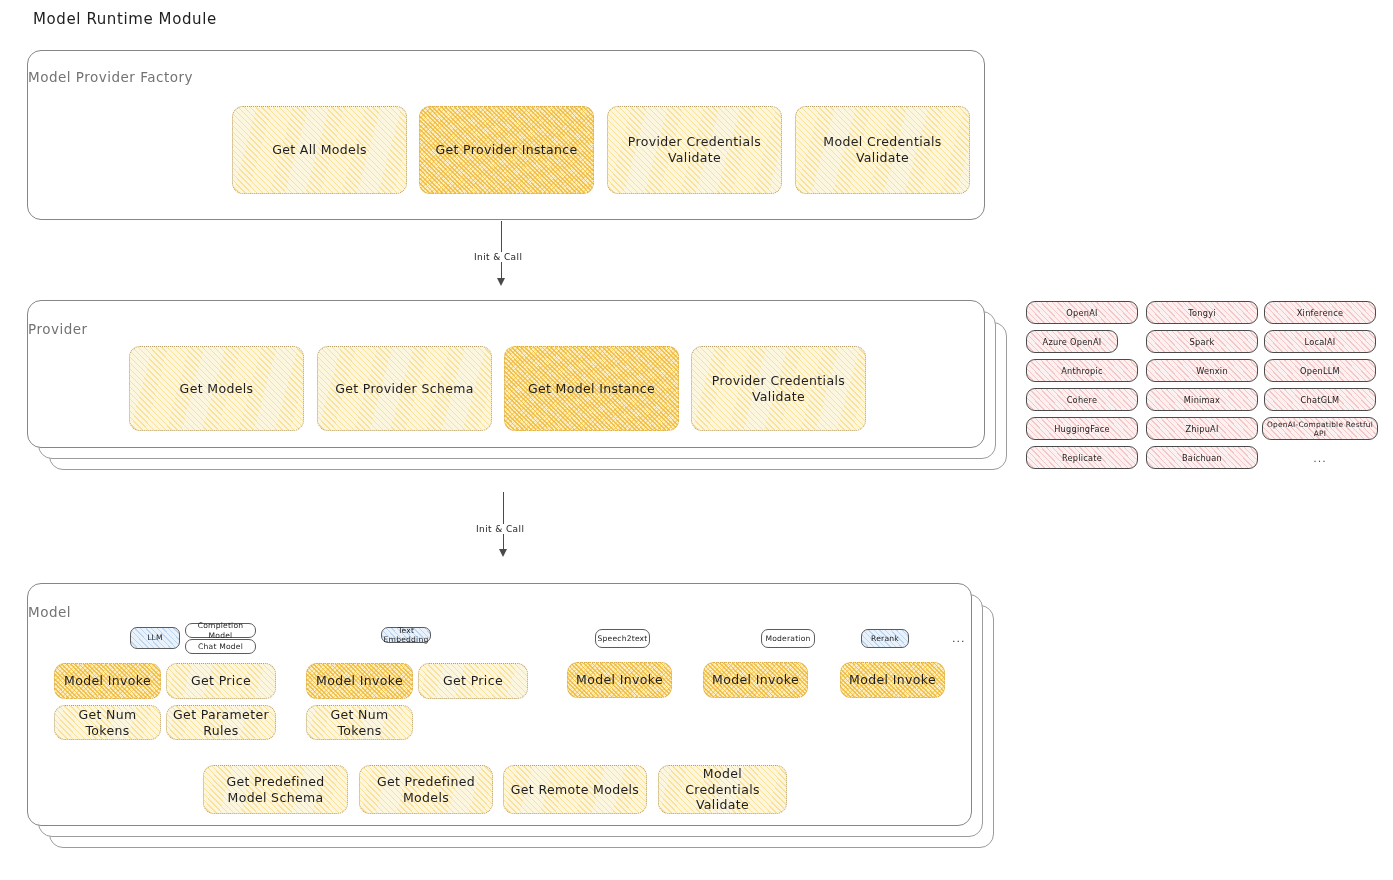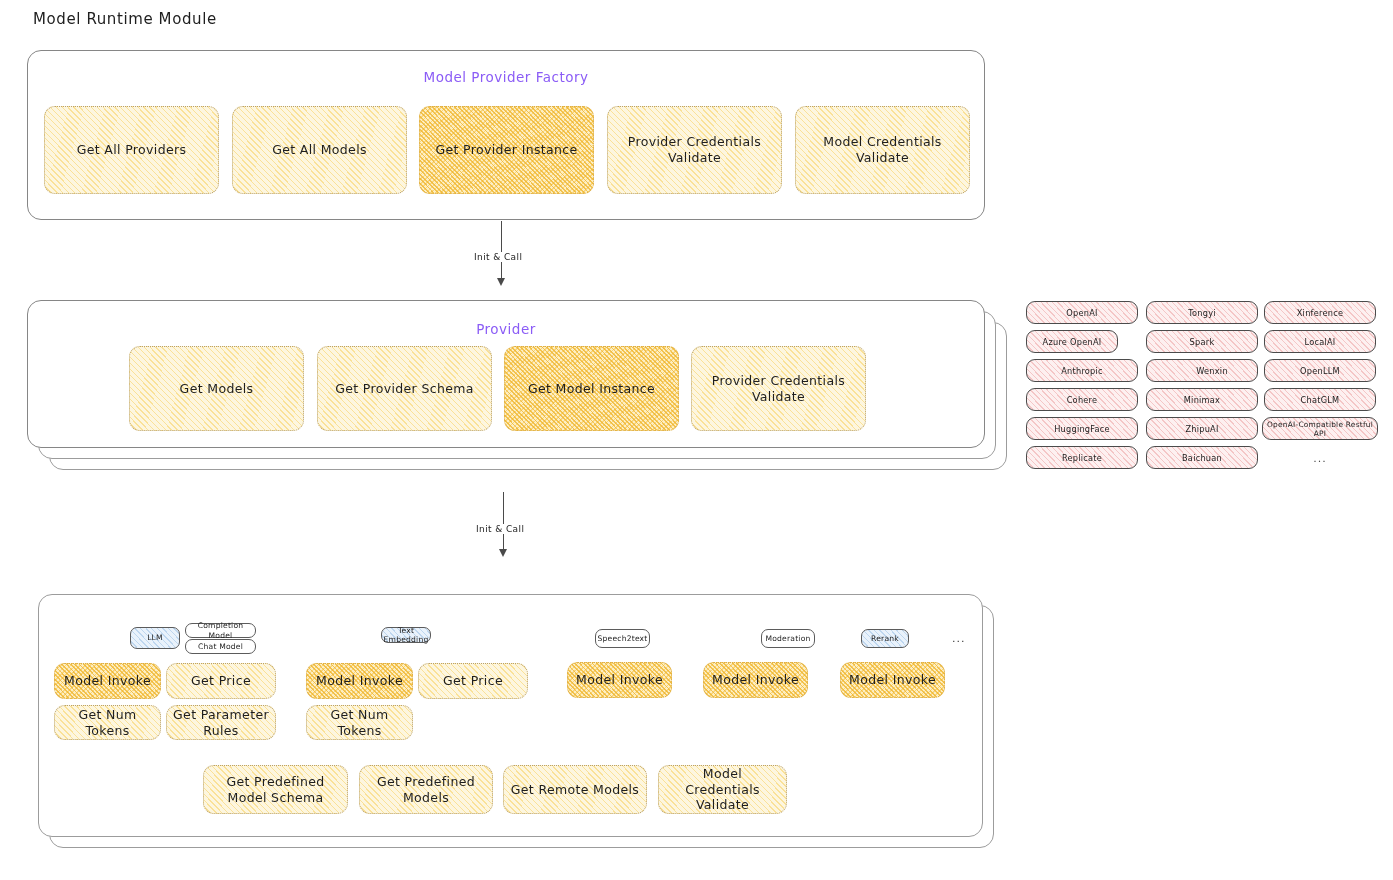--- a/index.html
+++ b/index.html
@@ -39,23 +39,22 @@
   }
   .panel-stack-layer {
     position: absolute;
     background: #ffffff;
     border: 1.1px solid #9c9c9c;
     border-radius: 14px;
   }
   .panel-title {
     position: absolute;
     left: 0; right: 0;
-    text-align: center;
     font-size: 13.5px;
-    color: #8b5cf6;
+    color: #737373;
     letter-spacing: .5px;
   }
 
   
   .node {
     position: absolute;
     border: 1.3px dotted #b9a16b;
     border-radius: 11px;
     display: flex;
     align-items: center;
@@ -177,23 +176,20 @@
 <body>
 
 <div id="canvas">
 
   <div id="page-title" class="hand">Model Runtime Module</div>
 
   <div class="panel" style="left:27px; top:50px; width:958px; height:170px;">
     <div class="panel-title hand" style="top:18px;">Model Provider Factory</div>
   </div>
 
-  <div class="node" style="left:44px; top:106px; width:175px; height:88px;">
-    <span>Get All Providers</span>
-  </div>
   <div class="node" style="left:232px; top:106px; width:175px; height:88px;">
     <span>Get All Models</span>
   </div>
   <div class="node hl" style="left:419px; top:106px; width:175px; height:88px;">
     <span>Get Provider Instance</span>
   </div>
   <div class="node" style="left:607px; top:106px; width:175px; height:88px;">
     <span>Provider Credentials Validate</span>
   </div>
   <div class="node" style="left:795px; top:106px; width:175px; height:88px;">
@@ -277,20 +273,23 @@
     <span>OpenAI-Compatible Restful API</span>
   </div>
   <div class="chip-ellipsis hand" style="left:1264px; top:452px; width:112px;">...</div>
 
   <div class="arrow-line" style="left:503px; top:492px; height:59px;"></div>
   <div class="arrow-head" style="left:499px; top:549px;"></div>
   <div class="arrow-label hand" style="left:473px; top:524px;">Init &amp; Call</div>
 
   <div class="panel-stack-layer" style="left:49px; top:605px; width:945px; height:243px;"></div>
   <div class="panel-stack-layer" style="left:38px; top:594px; width:945px; height:243px;"></div>
+  <div class="panel" style="left:27px; top:583px; width:945px; height:243px;">
+    <div class="panel-title hand" style="top:20px;">Model</div>
+  </div>
 
   <div class="badge blue" style="left:130px; top:627px; width:50px; height:22px;">
     <span>LLM</span>
   </div>
   <div class="badge" style="left:185px; top:623px; width:71px; height:15px;text-align:center;">
     <span>Completion Model</span>
   </div>
   <div class="badge" style="left:185px; top:639px; width:71px; height:15px;">
     <span>Chat Model</span>
   </div>

